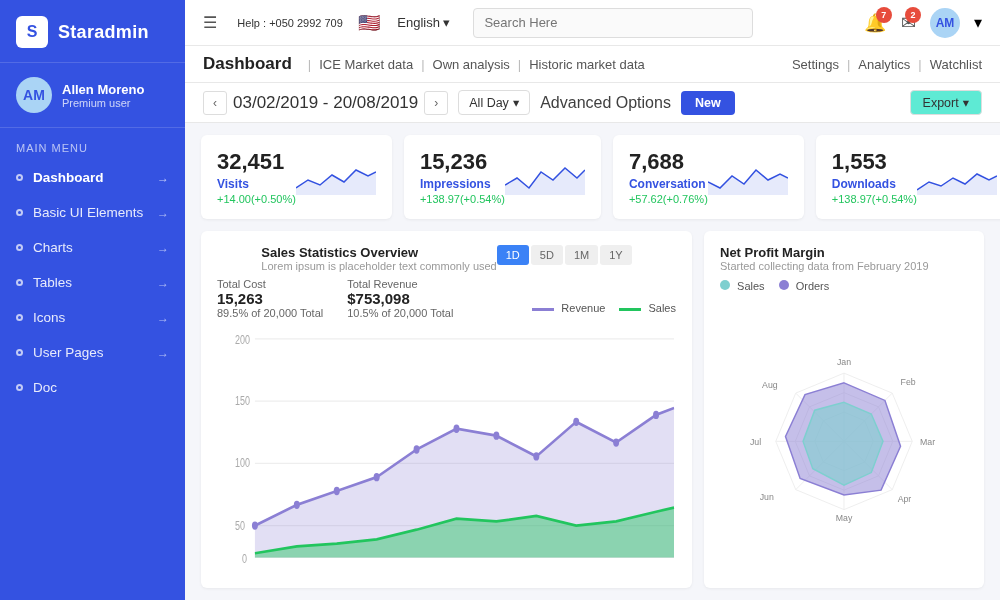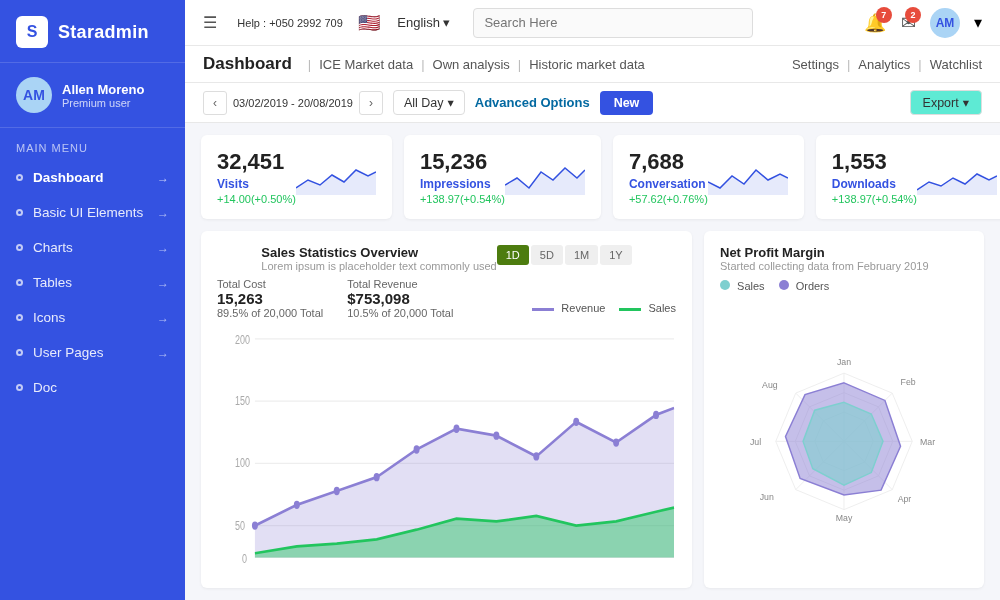--- a/index.html
+++ b/index.html
@@ -147,28 +147,28 @@
       flex-shrink: 0;
     }
     .date-nav { display: flex; align-items: center; gap: 6px; }
     .nav-arrow-btn {
       width: 24px; height: 24px;
       border: 1px solid #ddd; border-radius: 3px;
       background: white; cursor: pointer;
       display: flex; align-items: center; justify-content: center;
       font-size: 12px; color: #666;
     }
-    .date-range { font-size: 11px; color: #333; }
+    .date-range { font-size: 17px; color: #333; }
     .allday-btn {
       display: flex; align-items: center; gap: 4px;
       border: 1px solid #ddd; border-radius: 4px;
       padding: 4px 10px; font-size: 12.5px; color: #333;
       cursor: pointer; background: white;
     }
-    .adv-options { color: #0369a1; font-size: 13px; font-weight: 700; cursor: pointer; }
+    .adv-options { color: #404040; font-size: 16px; font-weight: 400; cursor: pointer; }
     .new-btn {
       background: #3452e1; color: white;
       border: none; border-radius: 4px;
       padding: 5px 14px; font-size: 12.5px; font-weight: 600;
       cursor: pointer;
     }
     .export-btn {
       margin-left: auto;
       display: flex; align-items: center; gap: 4px;
       border: 1px solid #ddd; border-radius: 4px;
@@ -227,21 +227,21 @@
       overflow: hidden;
     }
     .sales-header { display: flex; align-items: flex-start; justify-content: center; margin-bottom: 6px; }
     .sales-title { font-size: 13px; font-weight: 700; color: #222; }
     .sales-subtitle { font-size: 11px; color: #999; }
     .time-tabs { display: flex; gap: 2px; }
     .time-tab {
       padding: 3px 8px; font-size: 11px; border-radius: 3px;
       cursor: pointer; color: #666; border: 1px solid transparent;
     }
-    .time-tab.active { background: #4d7c0f; color: white; }
+    .time-tab.active { background: #3b82f6; color: white; }
     .sales-meta { display: flex; gap: 24px; margin-bottom: 6px; align-items: flex-start; }
     .meta-item .meta-label { font-size: 11px; color: #666; }
     .meta-item .meta-val { font-size: 15px; font-weight: 700; color: #222; }
     .meta-item .meta-pct { font-size: 11px; color: #666; }
     .chart-legend { display: flex; gap: 14px; margin-left: auto; align-items: center; font-size: 11px; color: #555; margin-top: 24px; }
     .legend-dot { width: 22px; height: 3px; display: inline-block; margin-right: 4px; vertical-align: middle; }
 
     .chart-area { flex: 1; min-height: 0; position: relative; }
 
     

